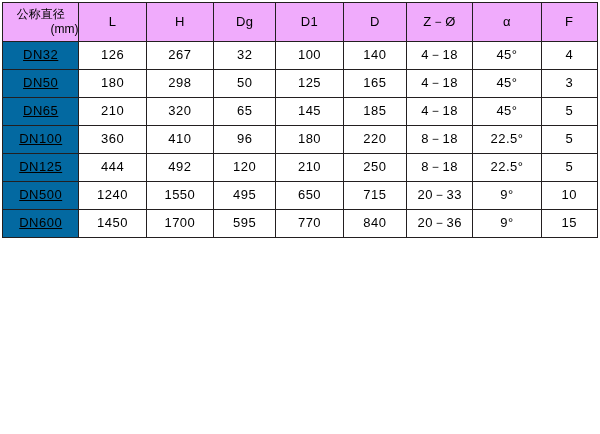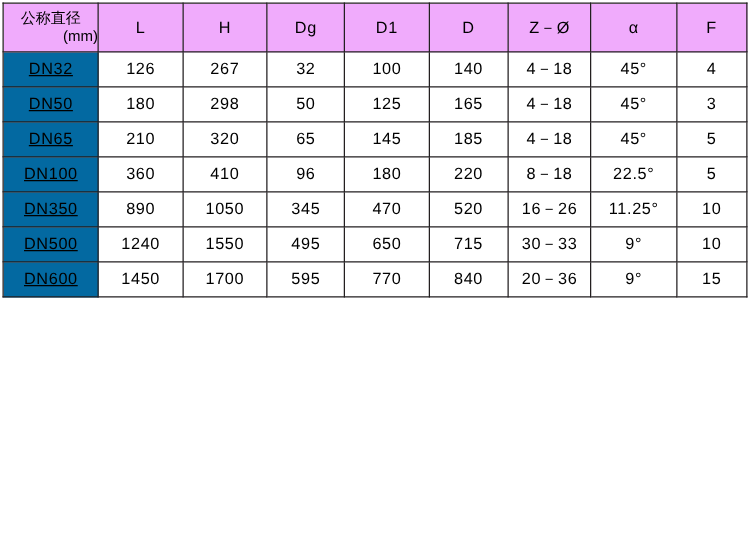--- a/index.html
+++ b/index.html
@@ -143,38 +143,38 @@
           <td>360</td>
           <td>410</td>
           <td>96</td>
           <td>180</td>
           <td>220</td>
           <td>8－18</td>
           <td>22.5°</td>
           <td>5</td>
         </tr>
         <tr>
-          <td class="col-name">DN350</td>
-          <td>890</td>
-          <td>1050</td>
-          <td>345</td>
-          <td>470</td>
-          <td>520</td>
-          <td>16－26</td>
-          <td>11.25°</td>
-          <td>10</td>
+          <td class="col-name">DN125</td>
+          <td>444</td>
+          <td>492</td>
+          <td>120</td>
+          <td>210</td>
+          <td>250</td>
+          <td>8－18</td>
+          <td>22.5°</td>
+          <td>5</td>
         </tr>
         <tr>
           <td class="col-name">DN500</td>
           <td>1240</td>
           <td>1550</td>
           <td>495</td>
           <td>650</td>
           <td>715</td>
-          <td>30－33</td>
+          <td>20－33</td>
           <td>9°</td>
           <td>10</td>
         </tr>
         <tr>
           <td class="col-name">DN600</td>
           <td>1450</td>
           <td>1700</td>
           <td>595</td>
           <td>770</td>
           <td>840</td>

